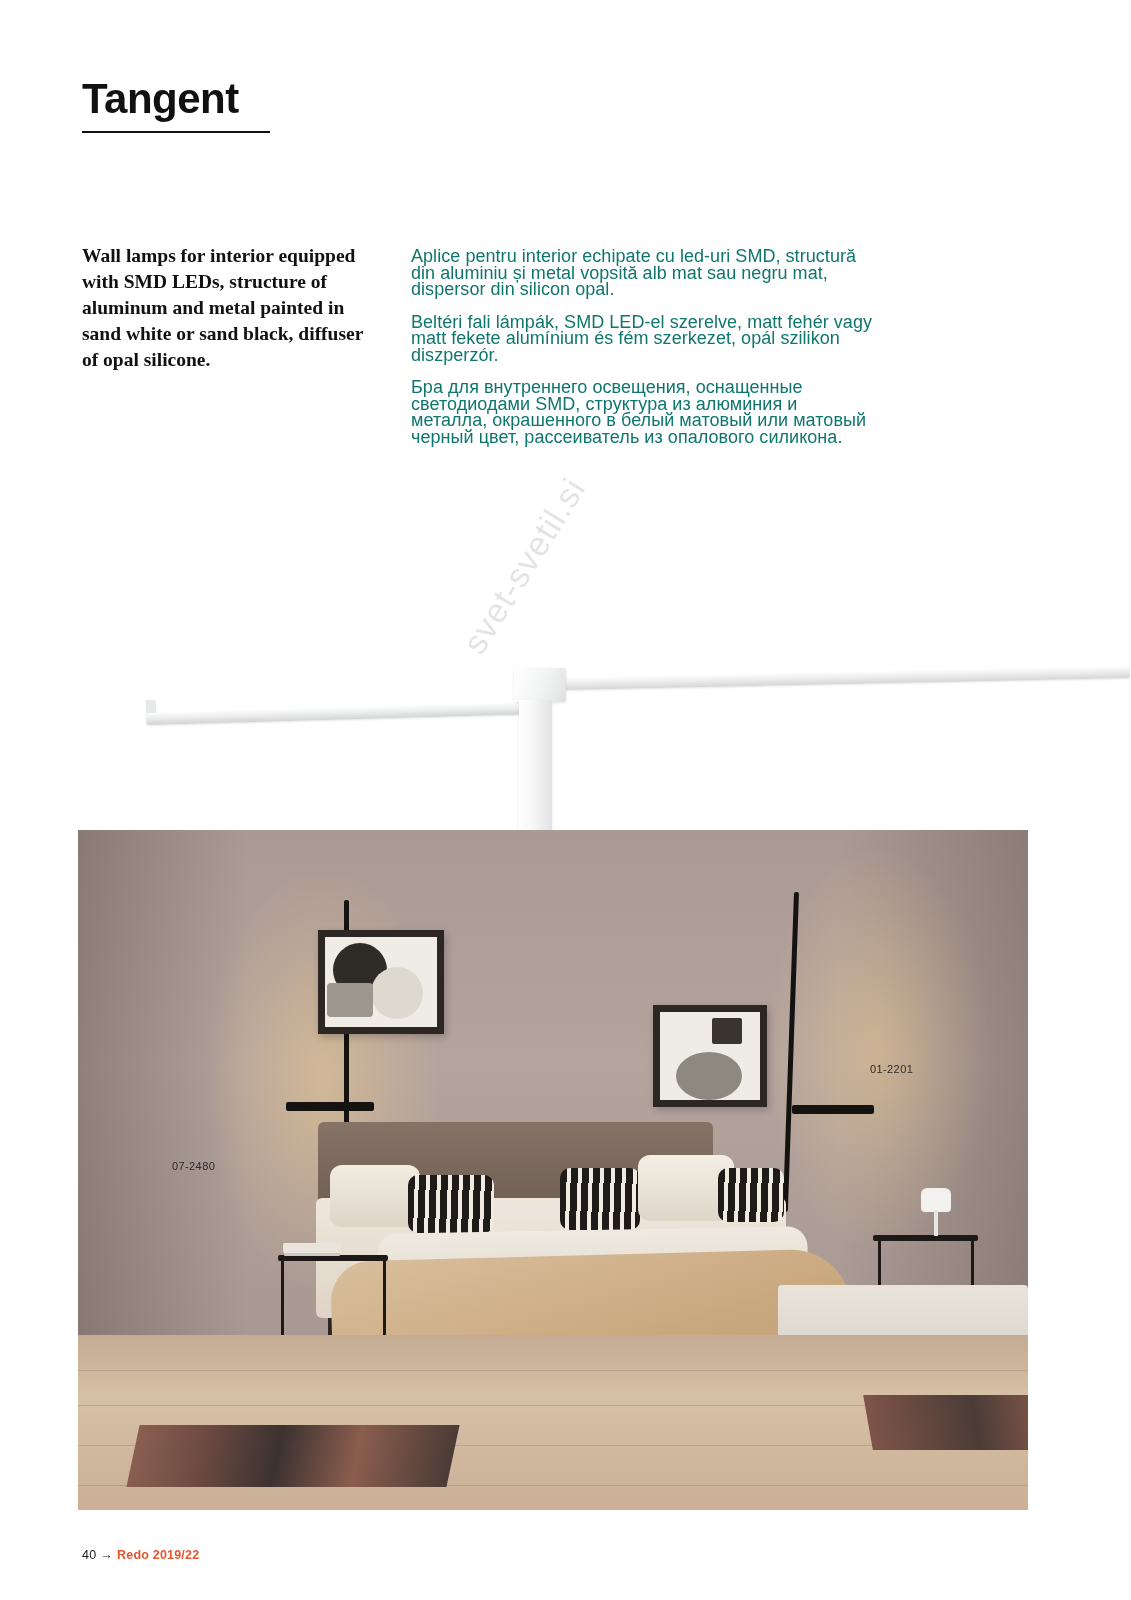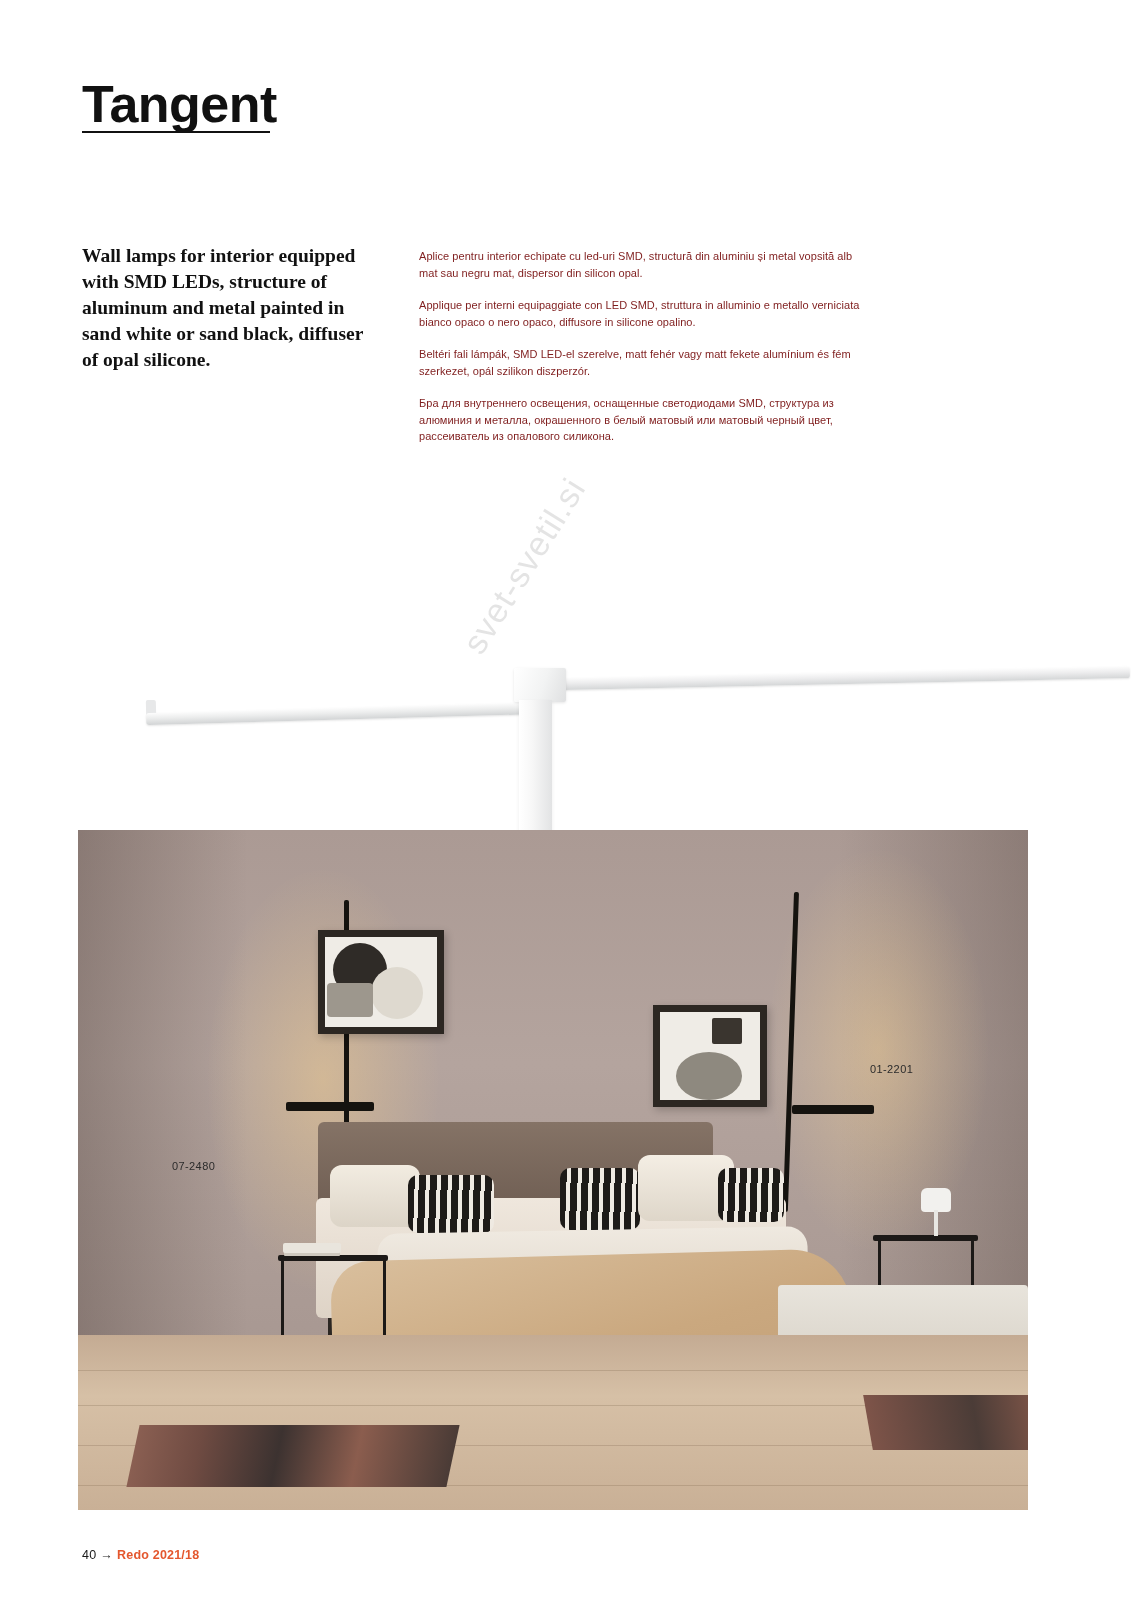--- a/index.html
+++ b/index.html
@@ -14,21 +14,21 @@
     font-family: "Liberation Sans", sans-serif;
     color: #1a1a1a;
     overflow: hidden;
   }
 
   
   .page-title {
     position: absolute;
     left: 82px;
     top: 78px;
-    font-size: 52px;
+    font-size: 42px;
     font-weight: bold;
     letter-spacing: -0.5px;
     line-height: 1;
     color: #111111;
   }
   .title-rule {
     position: absolute;
     left: 82px;
     top: 131px;
     width: 188px;
@@ -50,24 +50,24 @@
   }
 
   
   .descriptions {
     position: absolute;
     left: 403px;
     top: 248px;
     width: 470px;
   }
   .desc-p {
-    font-size: 11px;
+    font-size: 18px;
     line-height: 16.5px;
-    color: #7f1d1d;
-    margin: 0 0 16px 16px;
+    color: #0f766e;
+    margin: 0 0 16px 8px;
     letter-spacing: 0.05px;
   }
 
   
   .product-shot {
     position: absolute;
     left: 0;
     top: 640px;
     width: 1131px;
     height: 320px;
@@ -357,21 +357,20 @@
 </head>
 <body>
 
 <div class="page-title">Tangent</div>
 <div class="title-rule"></div>
 
 <div class="intro">Wall lamps for interior equipped with SMD LEDs, structure of aluminum and metal painted in sand white or sand black, diffuser of opal silicone.</div>
 
 <div class="descriptions">
   <p class="desc-p">Aplice pentru interior echipate cu led-uri SMD, structură din aluminiu și metal vopsită alb mat sau negru mat, dispersor din silicon opal.</p>
-  <p class="desc-p">Applique per interni equipaggiate con LED SMD, struttura in alluminio e metallo verniciata bianco opaco o nero opaco, diffusore in silicone opalino.</p>
   <p class="desc-p">Beltéri fali lámpák, SMD LED-el szerelve, matt fehér vagy matt fekete alumínium és fém szerkezet, opál szilikon diszperzór.</p>
   <p class="desc-p">Бра для внутреннего освещения, оснащенные светодиодами SMD, структура из алюминия и металла, окрашенного в белый матовый или матовый черный цвет, рассеиватель из опалового силикона.</p>
 </div>
 
 <div class="product-shot">
   <div class="bar-cap-l"></div>
   <div class="bar-left"></div>
   <div class="bar-right"></div>
   <div class="mount-box"></div>
   <div class="mount-stem"></div>
@@ -449,14 +448,14 @@
   <div class="floor-plank" style="top:615px;"></div>
   <div class="floor-plank" style="top:655px;"></div>
   <div class="rug"></div>
   <div class="rug-right"></div>
 </div>
 
 <div class="code-label" style="left:172px;top:1160px;">07-2480</div>
 <div class="code-label" style="left:870px;top:1063px;">01-2201</div>
 
 <div class="footer">
-  <span class="pg">40</span><span class="arrow">→</span><span class="brand">Redo 2021/18</span>
+  <span class="pg">40</span><span class="arrow">→</span><span class="brand">Redo 2019/22</span>
 </div>
 
 </body></html>

